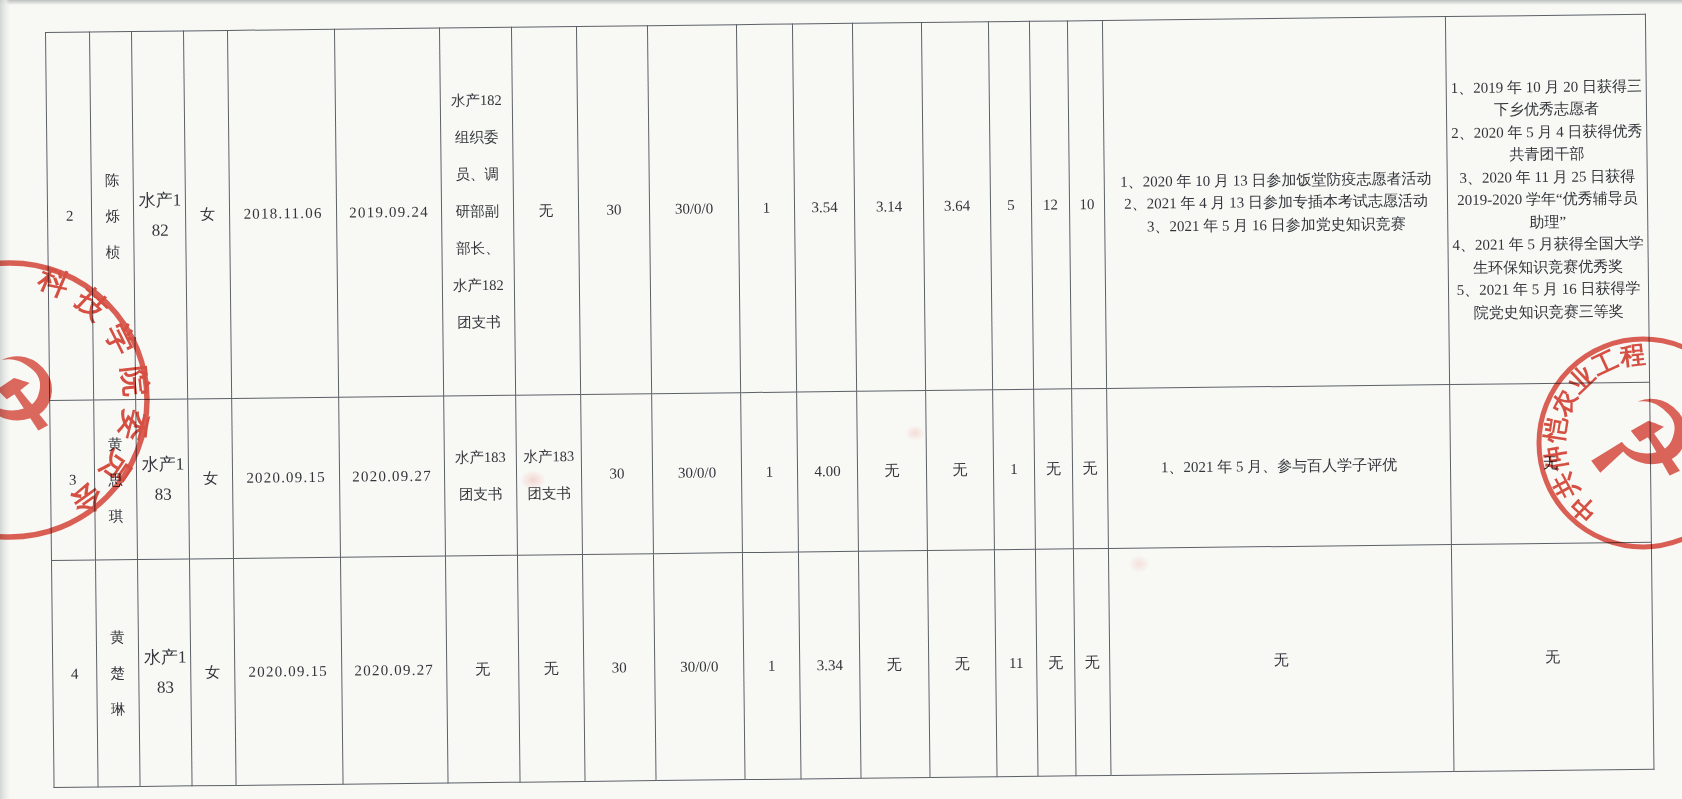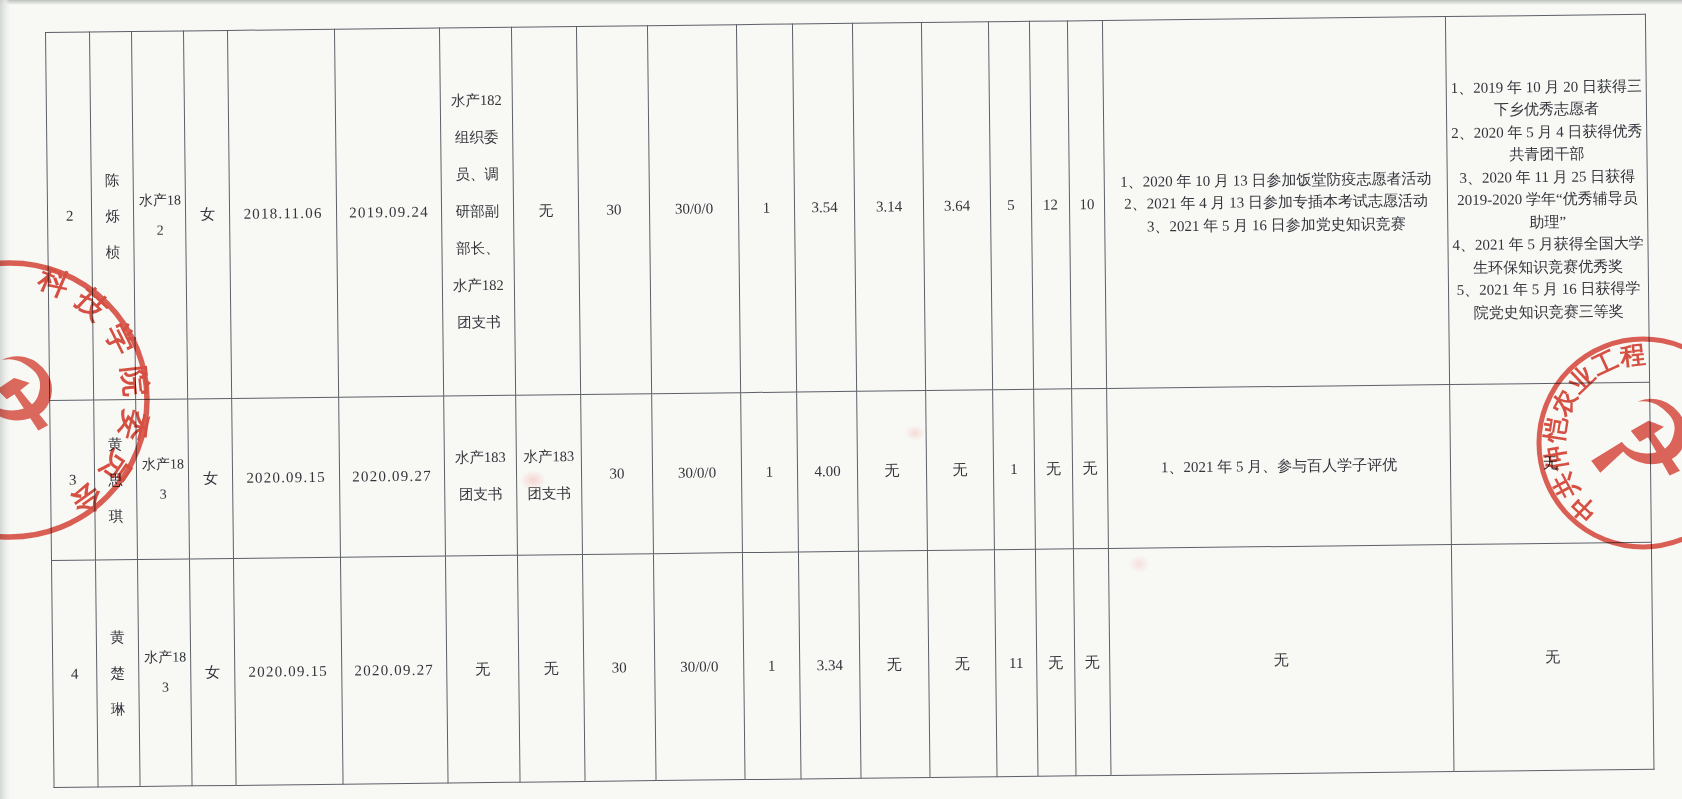--- a/index.html
+++ b/index.html
@@ -20,21 +20,21 @@
     transform:rotate(-0.65deg);transform-origin:0 0;}
   table.roster{border-collapse:collapse;table-layout:fixed;width:1600px;}
   table.roster td{
     border:1px solid #5c6168;vertical-align:middle;text-align:center;
     font-size:15px;line-height:1.5;padding:2px;overflow:hidden;
   }
   tr.r2{height:368px;} tr.r3{height:160px;} tr.r4{height:227px;}
   td.zh{font-size:14.5px;}
   td.date{letter-spacing:1.2px;font-size:15px;}
   .vname{display:inline-block;width:1.15em;word-break:break-all;line-height:36px;font-size:14.5px;}
-  .wrapclass{display:inline-block;width:48px;word-break:break-all;line-height:30px;font-size:14px;}
+  .wrapclass{display:inline-block;width:48px;word-break:break-all;line-height:30px;font-size:17px;}
   .wrapduty{display:inline-block;width:54px;word-break:break-all;line-height:37px;font-size:14.5px;}
   td.listcell{
     text-align:left;vertical-align:middle;white-space:pre-line;
     font-size:14.5px;line-height:34px;padding:2px 8px 2px 12px;
   }
   td.awards{line-height:33px;padding:2px 6px 2px 10px;}
   
   .seal{position:absolute;mix-blend-mode:multiply;opacity:.88;pointer-events:none;}
   .seal text{font-family:"DejaVu Sans","Liberation Sans",sans-serif;font-weight:bold;}
   

